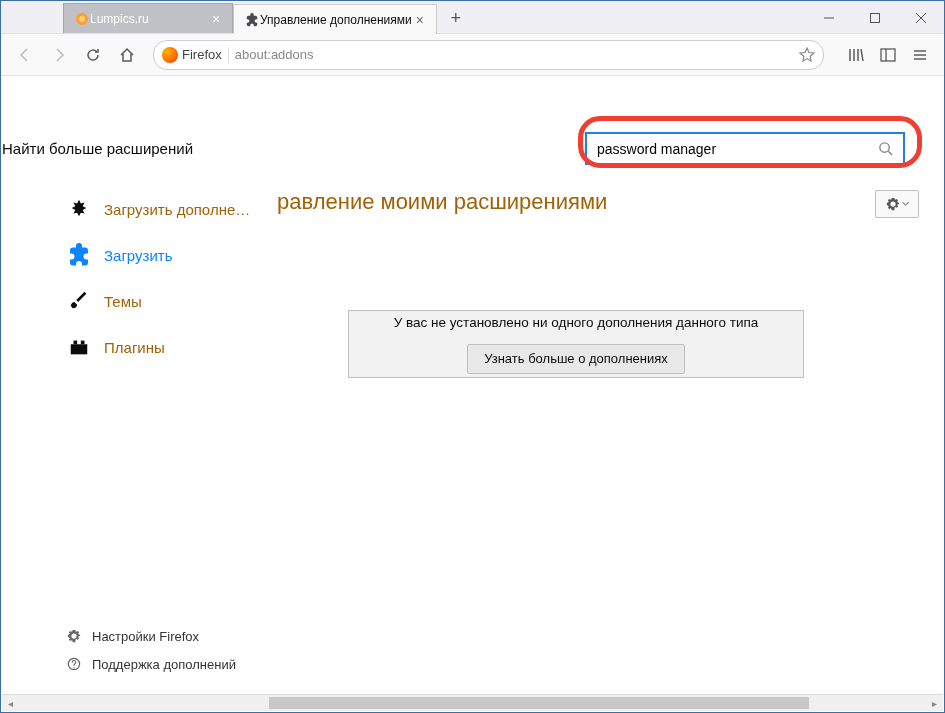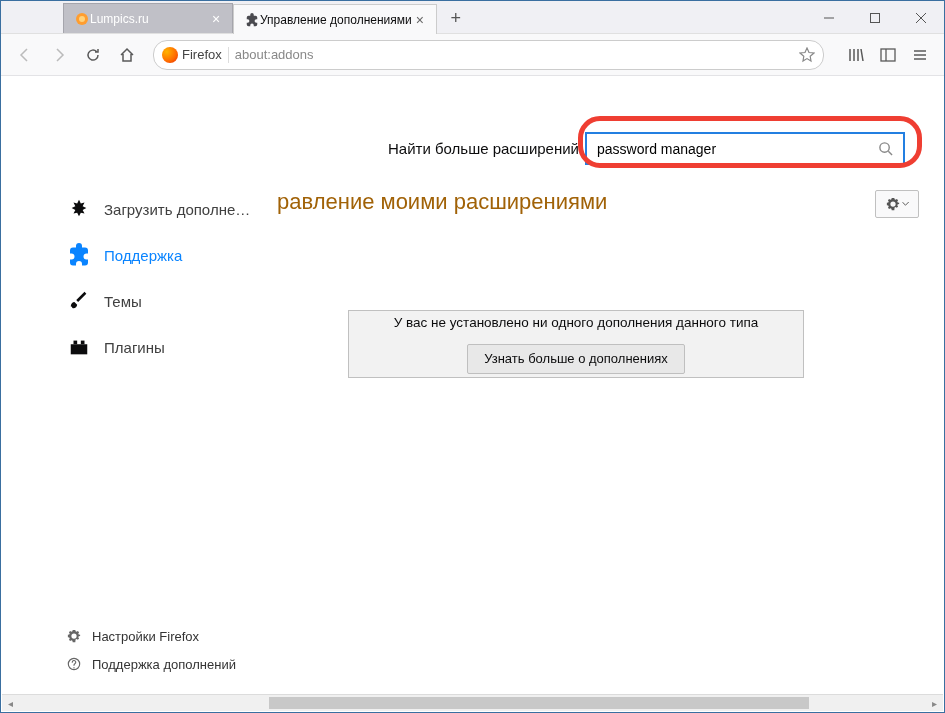--- a/index.html
+++ b/index.html
@@ -26,30 +26,30 @@
   .identity { display: flex; align-items: center; gap: 4px; font-size: 13px; color: #444; padding-right: 6px; border-right: 1px solid #ddd; }
   .ff-logo { width: 16px; height: 16px; border-radius: 50%; background: radial-gradient(circle at 30% 30%, #ffb400 0%, #ff6a00 60%, #e42900 100%); }
   .url-text { flex: 1; font-size: 13px; color: #888; }
   .star { color: #888; }
   .toolbar-right { display: flex; gap: 0; margin-left: 6px; }
 
   
   .content { position: absolute; top: 76px; left: 1px; right: 1px; bottom: 18px; background: #fff; overflow: hidden; }
 
   
-  .search-area { position: absolute; top: 55px; left: 0; right: 0; display: flex; align-items: center; justify-content: flex-end; padding-right: 38px; }
+  .search-area { position: absolute; top: 55px; left: 0; right: 0; display: flex; align-items: center; justify-content: space-between; padding-right: 38px; }
   .search-label { font-size: 15px; color: #0c0c0d; margin-right: 6px; }
   .search-box-wrap { position: relative; }
   .search-box { width: 320px; height: 33px; border: 2px solid #237fe1; padding: 0 34px 0 10px; font-size: 14px; outline: none; }
   .search-icon-btn { position: absolute; right: 6px; top: 0; height: 33px; width: 28px; display: flex; align-items: center; justify-content: center; color: #888; }
   .highlight-ring { position: absolute; border: 5px solid #ef3e32; border-radius: 22px; pointer-events: none; }
 
   
   .sidebar { position: absolute; top: 112px; left: 64px; width: 220px; }
-  .sidebar-item { display: flex; align-items: center; gap: 12px; height: 40px; font-size: 15px; color: #404040; cursor: pointer; margin-bottom: 6px; }
+  .sidebar-item { display: flex; align-items: center; gap: 12px; height: 40px; font-size: 15px; color: #a16207; cursor: pointer; margin-bottom: 6px; }
   .sidebar-item.active { color: #0a84ff; }
   .sidebar-item .sicon { width: 26px; height: 26px; display: flex; align-items: center; justify-content: center; flex-shrink: 0; }
 
   
   .main-heading { position: absolute; top: 112px; left: 275px; font-size: 22px; font-weight: 400; color: #a16207; }
   .gear-btn { position: absolute; top: 113px; right: 24px; width: 44px; height: 28px; border: 1px solid #c0c0c0; background: #f9f9fa; display: flex; align-items: center; justify-content: center; gap: 2px; color: #555; border-radius: 2px; }
 
   .empty-box { position: absolute; top: 233px; left: 346px; width: 456px; height: 68px; border: 1px solid #c0c0c0; background: #f2f2f2; display: flex; flex-direction: column; align-items: center; justify-content: center; gap: 14px; }
   .empty-text { font-size: 13.5px; color: #0c0c0d; }
   .learn-btn { height: 30px; padding: 0 16px; background: #e8e8e8; border: 1px solid #bfbfbf; font-size: 13px; color: #0c0c0d; cursor: pointer; border-radius: 2px; }
@@ -191,21 +191,21 @@
           </svg>
       </span>
       <span>Загрузить дополне…</span>
     </div>
     <div class="sidebar-item active">
       <span class="sicon">
         <svg width="24" height="24" viewBox="0 0 16 16">
             <path fill="#0a84ff" d="M6 2a2 2 0 0 1 4 0v1h2a2 2 0 0 1 2 2v2h-1a2 2 0 0 0 0 4h1v2a2 2 0 0 1-2 2h-2v-1a2 2 0 0 0-4 0v1H4a2 2 0 0 1-2-2v-2h1a2 2 0 0 0 0-4H2V5a2 2 0 0 1 2-2h2V2z"></path>
           </svg>
       </span>
-      <span>Поддержка</span>
+      <span>Загрузить</span>
     </div>
     <div class="sidebar-item">
       <span class="sicon">
         <svg width="22" height="22" viewBox="0 0 24 24">
             <path d="M20 4l-9 9-2-2 9-9 2 2zM7 13c-2 0-4 2-4 5 2 0 1 2 3 2 2 0 4-2 4-4l-3-3z" fill="#0c0c0d"></path>
           </svg>
       </span>
       <span>Темы</span>
     </div>
     <div class="sidebar-item">

